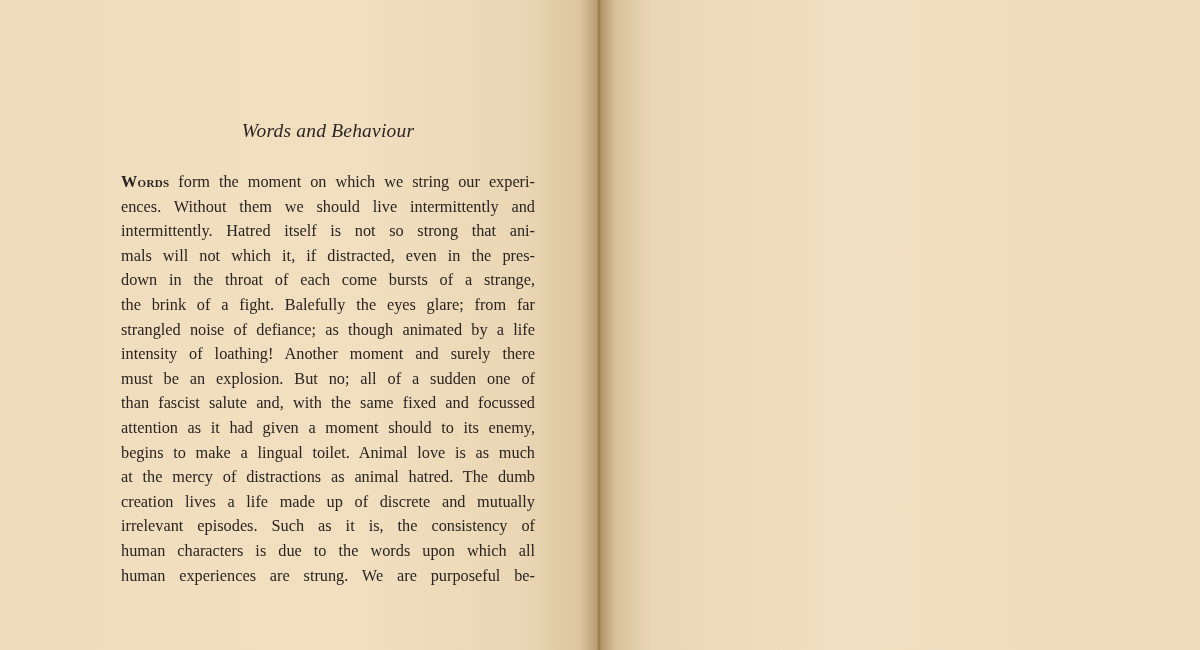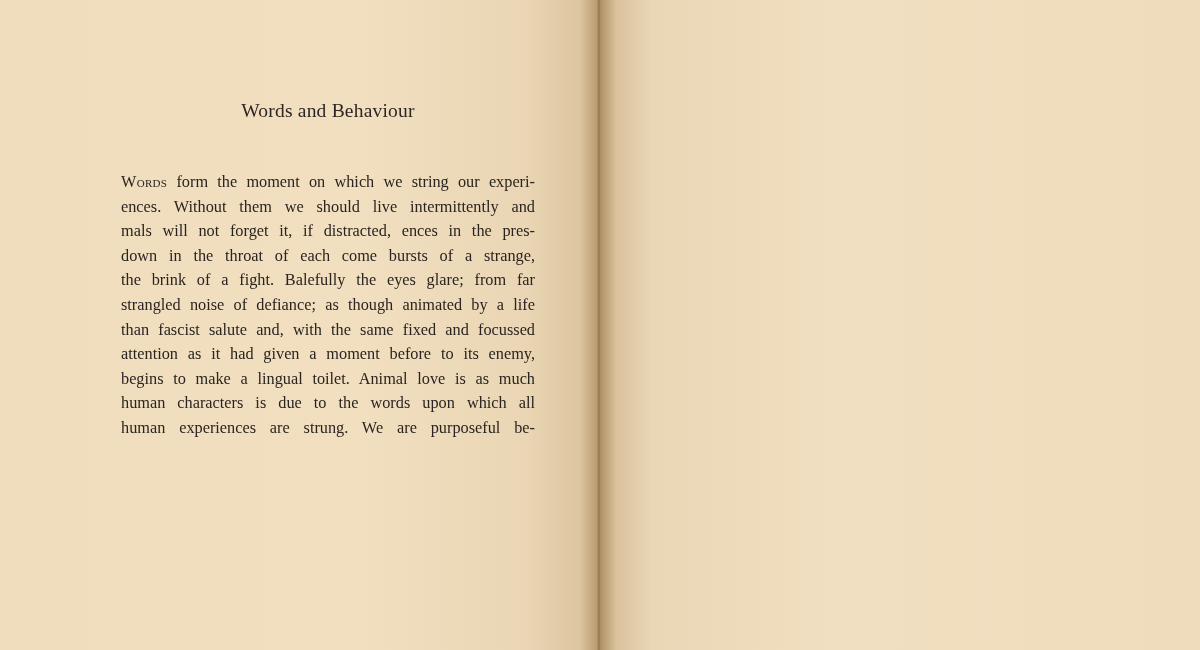--- a/index.html
+++ b/index.html
@@ -18,48 +18,54 @@
     .page-right {
       width:602px;
       background: linear-gradient(to right, #a88a60 0%, #d9c29c 3%, #ead7b6 9%, #f1dfc1 40%, #efdcbc 100%);
     }
     .gutter-line {
       position:absolute; left:597px; top:0; width:4px; height:650px;
       background: linear-gradient(to right, #b59668, #8d6d46, #b59668);
       opacity:0.7;
     }
     .chapter-title {
-      position:absolute; left:121px; width:414px; top:100px;
-      text-align:center; font-size:19.5px; letter-spacing:0.2px;
+      position:absolute; left:121px; width:414px; top:120px;
+      text-align:center; font-style:italic; font-size:19.5px; letter-spacing:0.2px;
       color:#2c2622;
     }
     .body-text {
       position:absolute; width:414px; font-size:16.3px; line-height:24.6px;
       text-align:justify;
     }
     .body-text .line { display:block; white-space:nowrap; text-align-last:justify; text-align:justify; }
     .left-body { left:121px; top:170px; }
-    .dropcap-word { font-variant:small-caps; font-weight:normal; letter-spacing:0.3px; }
+    .dropcap-word { font-variant:small-caps; font-weight:bold; letter-spacing:0.3px; }
   </style>
 </head>
 <body>
 
 <div class="spread">
   <div class="page page-left">
     <div class="chapter-title">Words and Behaviour</div>
     <div class="body-text left-body">
       <span class="line"><span class="dropcap-word">Words</span><span> form the moment on which we string our experi-</span></span>
       <span class="line">ences. Without them we should live intermittently and</span>
-      <span class="line">mals will not forget it, if distracted, ences in the pres-</span>
+      <span class="line">intermittently. Hatred itself is not so strong that ani-</span>
+      <span class="line">mals will not which it, if distracted, even in the pres-</span>
       <span class="line">down in the throat of each come bursts of a strange,</span>
       <span class="line">the brink of a fight. Balefully the eyes glare; from far</span>
       <span class="line">strangled noise of defiance; as though animated by a life</span>
+      <span class="line">intensity of loathing! Another moment and surely there</span>
+      <span class="line">must be an explosion. But no; all of a sudden one of</span>
       <span class="line">than fascist salute and, with the same fixed and focussed</span>
-      <span class="line">attention as it had given a moment before to its enemy,</span>
+      <span class="line">attention as it had given a moment should to its enemy,</span>
       <span class="line">begins to make a lingual toilet. Animal love is as much</span>
+      <span class="line">at the mercy of distractions as animal hatred. The dumb</span>
+      <span class="line">creation lives a life made up of discrete and mutually</span>
+      <span class="line">irrelevant episodes. Such as it is, the consistency of</span>
       <span class="line">human characters is due to the words upon which all</span>
       <span class="line">human experiences are strung. We are purposeful be-</span>
 
     </div>
   </div>
 
   <div class="page page-right">
     
     
   </div>

